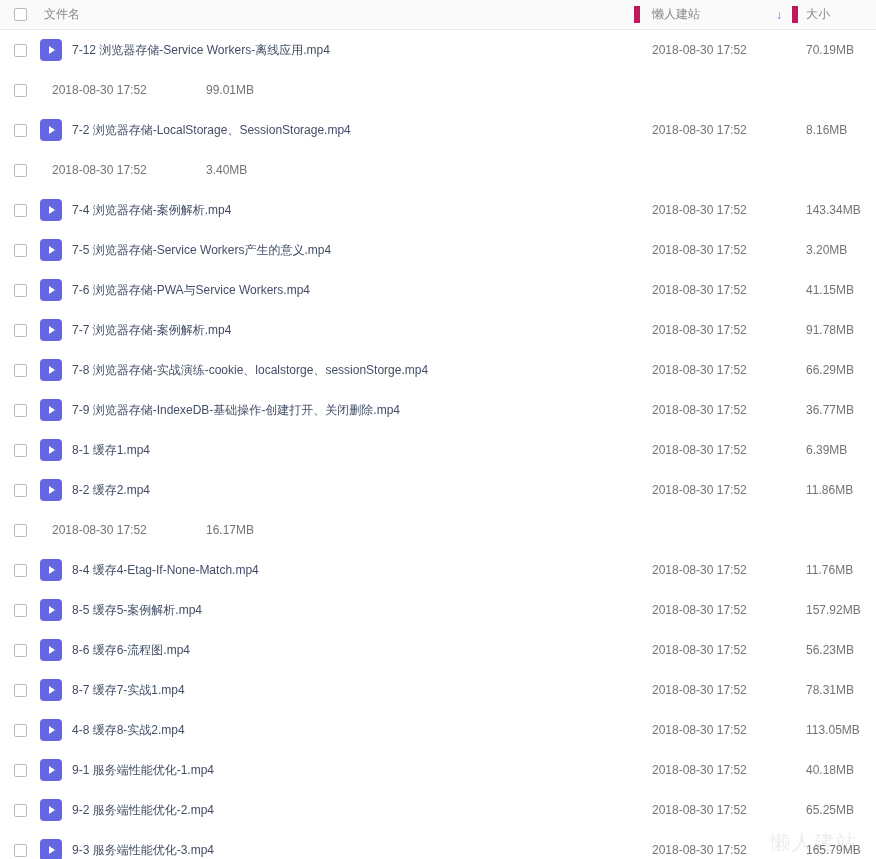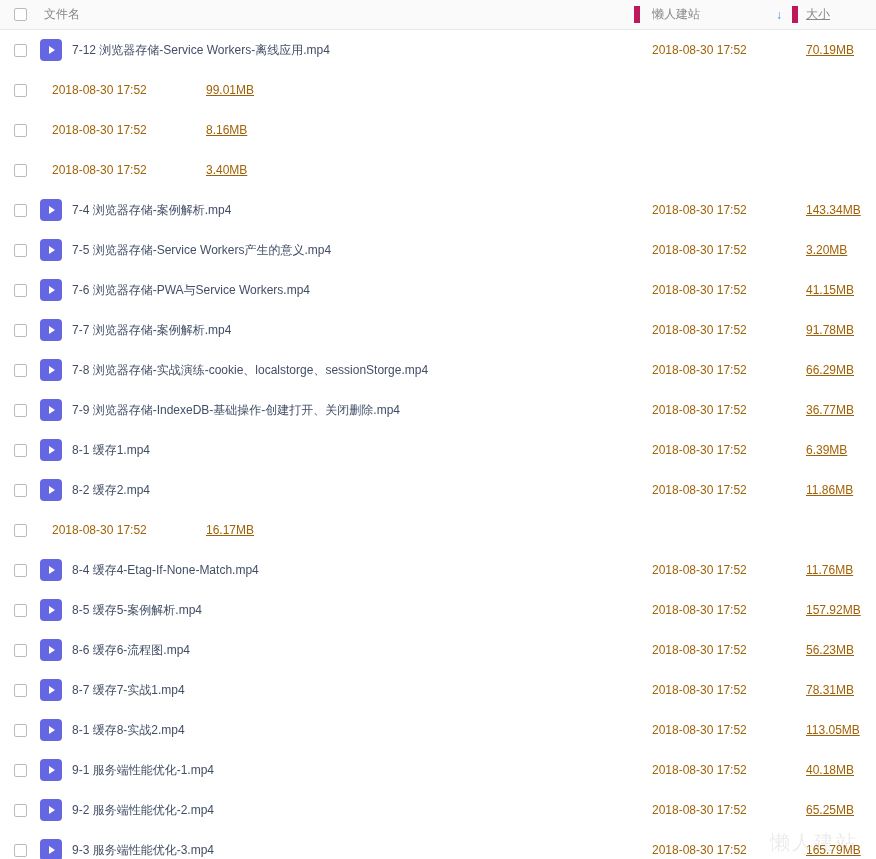--- a/index.html
+++ b/index.html
@@ -17,21 +17,21 @@
     height: 30px;
     border-bottom: 1px solid #e8e8e8;
     background: #fafafa;
     position: sticky;
     top: 0;
     z-index: 5;
   }
   .col-check { width: 40px; display: flex; align-items: center; justify-content: center; }
   .col-name { flex: 1; display: flex; align-items: center; padding-left: 4px; }
   .col-time { width: 158px; display: flex; align-items: center; padding-left: 12px; }
-  .col-size { width: 78px; display: flex; align-items: center; padding-left: 8px; text-decoration: underline; }
+  .col-size { width: 78px; display: flex; align-items: center; padding-left: 8px; }
   .header .col-name, .header .col-time, .header .col-size {
     color: #888;
     font-size: 12px;
     border-right: 6px solid #be185d;
   }
   .header .col-size { border-right: none; }
   .header .col-time { position: relative; }
   .arrow-down {
     position: absolute;
     right: 10px;
@@ -76,21 +76,21 @@
   }
   .filename {
     color: #424e67;
     font-size: 12px;
     white-space: nowrap;
     overflow: hidden;
     text-overflow: ellipsis;
     cursor: pointer;
   }
   .row .col-time, .row .col-size {
-    color: #a16207;
+    color: #737373;
     font-size: 12px;
   }
   .watermark {
     position: absolute;
     right: 18px;
     bottom: 14px;
     font-size: 20px;
     color: rgba(0,0,0,0.08);
     font-weight: 400;
     letter-spacing: 2px;
@@ -128,20 +128,24 @@
       <div class="col-check">
         <div class="checkbox"></div>
       </div>
       <div class="col-time">2018-08-30 17:52</div>
       <div class="col-size">99.01MB</div>
     </div>
     <div class="row">
       <div class="col-check">
         <div class="checkbox"></div>
       </div>
+      <div class="col-name">
+        <div class="file-icon"></div>
+        <span class="filename">7-2 浏览器存储-LocalStorage、SessionStorage.mp4</span>
+      </div>
       <div class="col-time">2018-08-30 17:52</div>
       <div class="col-size">8.16MB</div>
     </div>
     <div class="row">
       <div class="col-check">
         <div class="checkbox"></div>
       </div>
       <div class="col-time">2018-08-30 17:52</div>
       <div class="col-size">3.40MB</div>
     </div>
@@ -283,21 +287,21 @@
       </div>
       <div class="col-time">2018-08-30 17:52</div>
       <div class="col-size">78.31MB</div>
     </div>
     <div class="row">
       <div class="col-check">
         <div class="checkbox"></div>
       </div>
       <div class="col-name">
         <div class="file-icon"></div>
-        <span class="filename">8-1 缓存8-实战2.mp4</span>
+        <span class="filename">4-8 缓存8-实战2.mp4</span>
       </div>
       <div class="col-time">2018-08-30 17:52</div>
       <div class="col-size">113.05MB</div>
     </div>
     <div class="row">
       <div class="col-check">
         <div class="checkbox"></div>
       </div>
       <div class="col-name">
         <div class="file-icon"></div>

